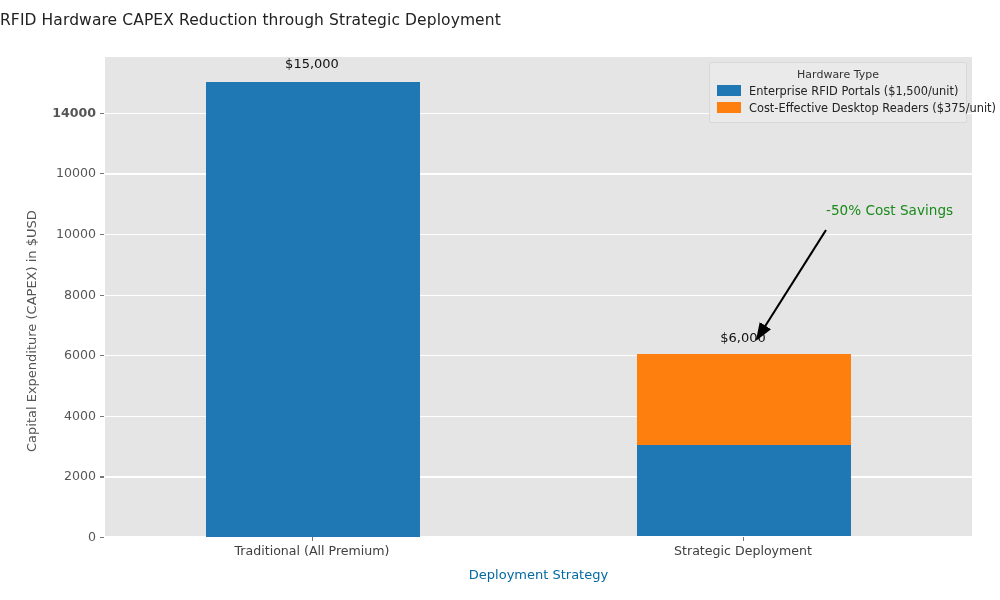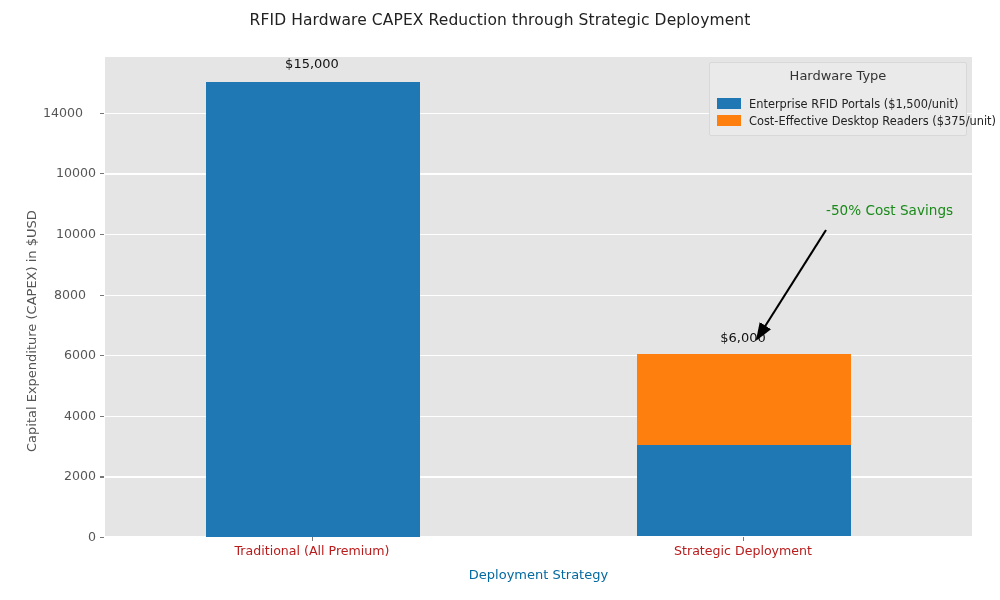--- a/index.html
+++ b/index.html
@@ -20,21 +20,21 @@
     width: 1000px;
     height: 600px;
     background: #ffffff;
   }
   
   #chart-title {
     position: absolute;
     left: 0;
     top: 11px;
     width: 1000px;
-    text-align: center;
+    text-align: left;
     font-size: 15.5px;
     color: #222222;
     letter-spacing: 0.1px;
   }
   
   #plot-area {
     position: absolute;
     left: 105px;
     top: 57px;
     width: 867px;
@@ -87,21 +87,21 @@
     top: 567px;
     text-align: center;
     font-size: 13px;
     color: #0369a1;
   }
   .xtick-label {
     position: absolute;
     top: 543px;
     text-align: center;
     font-size: 12.6px;
-    color: #b91c1c;
+    color: #404040;
     white-space: nowrap;
   }
   .xtick-mark {
     position: absolute;
     top: 537px;
     width: 1.2px;
     height: 4px;
     background: #777777;
   }
   
@@ -119,23 +119,23 @@
     top: 62px;
     width: 258px;
     background: #EAEAEA;
     border: 1px solid #d8d8d8;
     border-radius: 2px;
     padding: 5px 7px 6px 7px;
     box-sizing: border-box;
   }
   #legend-title {
     text-align: center;
-    font-size: 13px;
+    font-size: 11px;
     color: #333333;
-    margin-bottom: 12px;
+    margin-bottom: 1px;
   }
   .legend-row {
     display: flex;
     align-items: center;
     height: 17px;
   }
   .legend-swatch {
     width: 24px;
     height: 11px;
     margin-right: 8px;
@@ -182,30 +182,30 @@
     <div class="gridline" style="top:479.0px"></div>
 
     <div class="bar-seg" style="left:101px; width:214px; top:25.2px; height:454.8px; background:#1f77b4;"></div>
 
     <div class="bar-seg" style="left:532px; width:214px; top:388.1px; height:90.9px; background:#1f77b4;"></div>
     <div class="bar-seg" style="left:532px; width:214px; top:297.2px; height:90.9px; background:#ff7f0e;"></div>
   </div>
 
   <div id="y-axis-label">Capital Expenditure (CAPEX) in $USD</div>
 
-  <div class="ytick-label" style="left:13px; top:106.6px;">14000</div>
+  <div class="ytick-label" style="left:26px; top:106.6px;font-weight:bold;">14000</div>
   <div class="ytick-mark" style="left:100px; top:112.6px;"></div>
 
   <div class="ytick-label" style="left:26px; top:167.3px;">10000</div>
   <div class="ytick-mark" style="left:100px; top:173.3px;"></div>
 
   <div class="ytick-label" style="left:26px; top:227.9px;">10000</div>
   <div class="ytick-mark" style="left:100px; top:233.9px;"></div>
 
-  <div class="ytick-label" style="left:16px; top:288.5px;">8000</div>
+  <div class="ytick-label" style="left:26px; top:288.5px;">8000</div>
   <div class="ytick-mark" style="left:100px; top:294.5px;"></div>
 
   <div class="ytick-label" style="left:26px; top:349.1px;">6000</div>
   <div class="ytick-mark" style="left:100px; top:355.1px;"></div>
 
   <div class="ytick-label" style="left:26px; top:409.8px;">4000</div>
   <div class="ytick-mark" style="left:100px; top:415.8px;"></div>
 
   <div class="ytick-label" style="left:26px; top:470.4px;">2000</div>
   <div class="ytick-mark" style="left:100px; top:476.4px;"></div>

